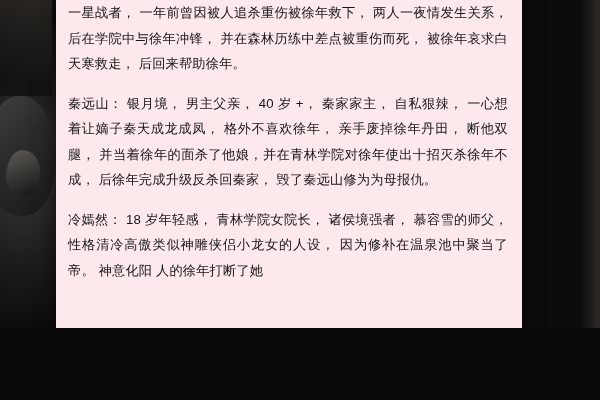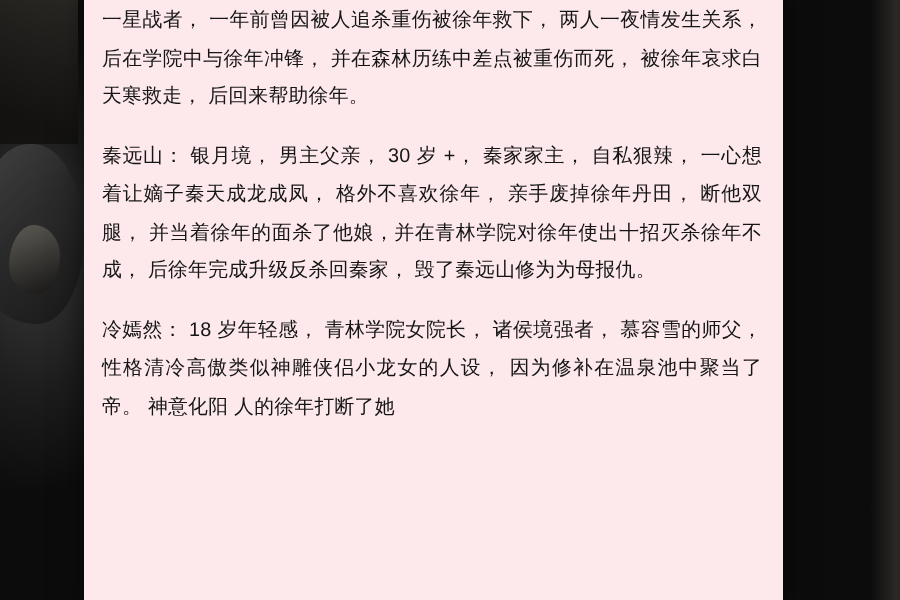--- a/index.html
+++ b/index.html
@@ -6,21 +6,21 @@
     margin: 0;
     padding: 0;
     width: 600px;
     height: 400px;
     overflow: hidden;
     background: #080808;
   }
   #page {
     position: relative;
     width: 600px;
-    height: 400px;
+    height: 328px;
     background: #0d0a0a;
     overflow: hidden;
   }
   
   .bg-art {
     position: absolute;
     inset: 0;
     background:
       radial-gradient(ellipse 120px 200px at 22px 170px, #3a3a3a 0%, #1d1d1d 45%, #0c0c0c 80%),
       radial-gradient(ellipse 90px 160px at 8px 60px, #2a2724 0%, #121010 60%, #0b0a0a 100%),
@@ -113,18 +113,18 @@
   <div class="bg-art">
     <div class="bg-shape-d"></div>
     <div class="bg-shape-a"></div>
     <div class="bg-shape-b"></div>
     <div class="bg-shape-c"></div>
   </div>
 
   <div class="text-panel">
     <div class="panel-inner">
       <p class="para first">一星战者， 一年前曾因被人追杀重伤被徐年救下， 两人一夜情发生关系， 后在学院中与徐年冲锋， 并在森林历练中差点被重伤而死， 被徐年哀求白天寒救走， 后回来帮助徐年。</p>
-      <p class="para">秦远山： 银月境， 男主父亲， 30 岁 +， 秦家家主， 自私狠辣， 一心想着让嫡子秦天成龙成凤， 格外不喜欢徐年， 亲手废掉徐年丹田， 断他双腿， 并当着徐年的面杀了他娘，并在青林学院对徐年使出十招灭杀徐年不成， 后徐年完成升级反杀回秦家， 毁了秦远山修为为母报仇。</p>
+      <p class="para">秦远山： 银月境， 男主父亲， 40 岁 +， 秦家家主， 自私狠辣， 一心想着让嫡子秦天成龙成凤， 格外不喜欢徐年， 亲手废掉徐年丹田， 断他双腿， 并当着徐年的面杀了他娘，并在青林学院对徐年使出十招灭杀徐年不成， 后徐年完成升级反杀回秦家， 毁了秦远山修为为母报仇。</p>
       <p class="para cut">冷嫣然： 18 岁年轻感， 青林学院女院长， 诸侯境强者， 慕容雪的师父， 性格清冷高傲类似神雕侠侣小龙女的人设， 因为修补在温泉池中聚当了帝。 神意化阳 人的徐年打断了她</p>
     </div>
     <div class="panel-fade"></div>
   </div>
 </div>
 
 </body></html>

